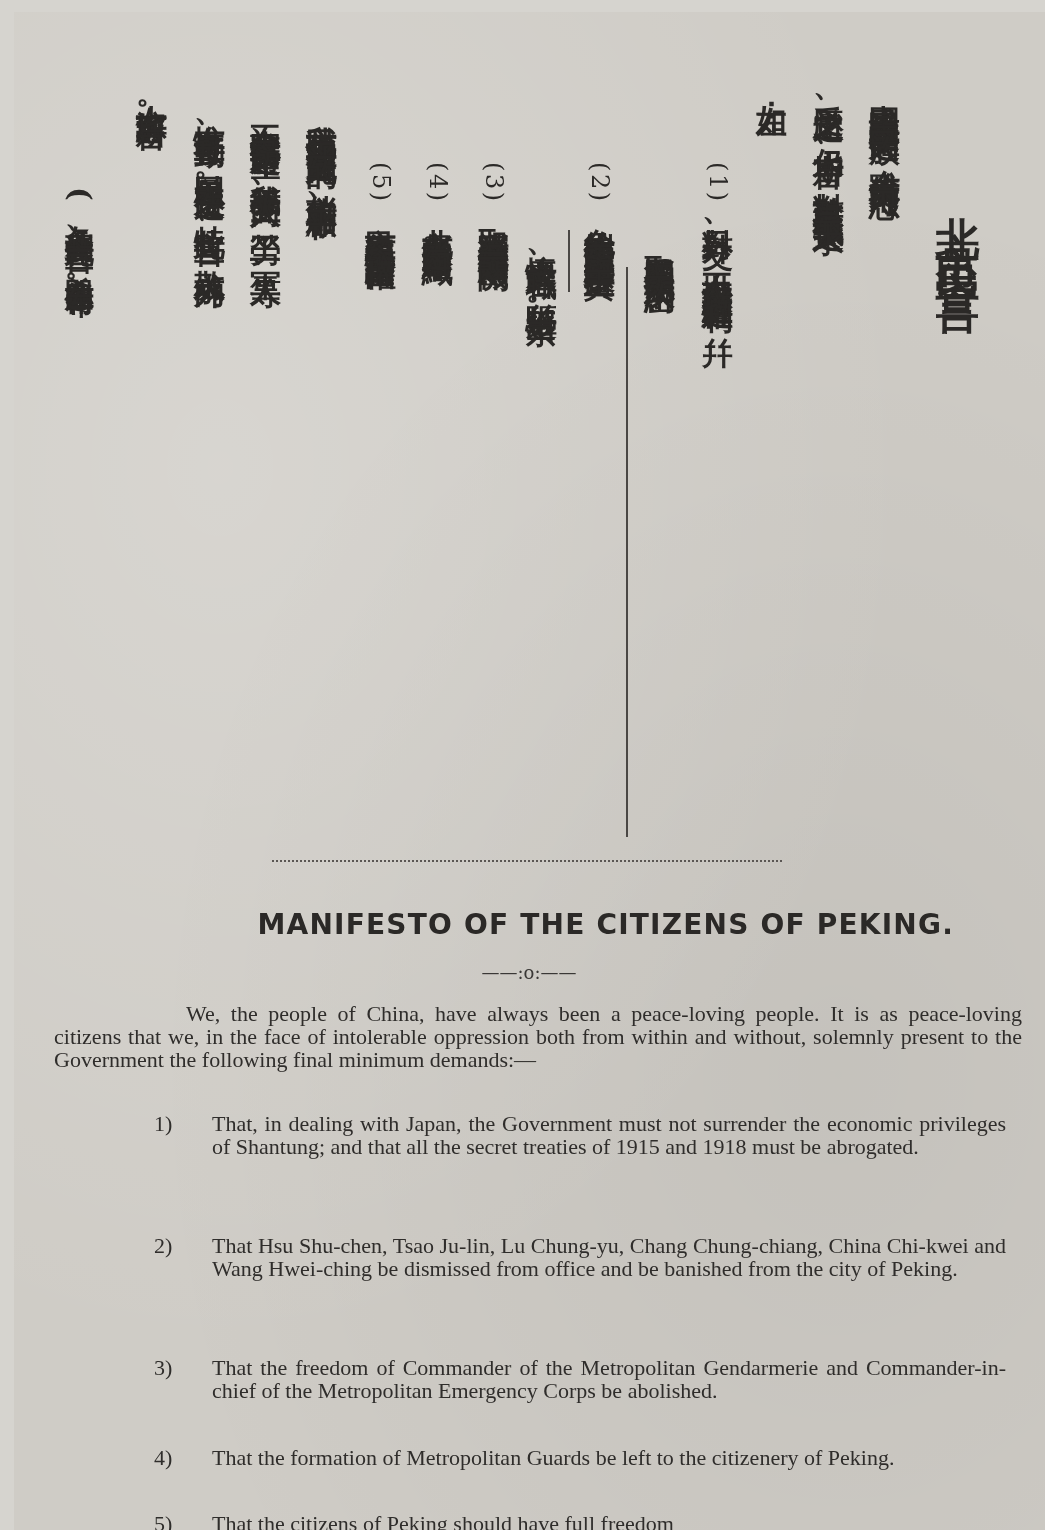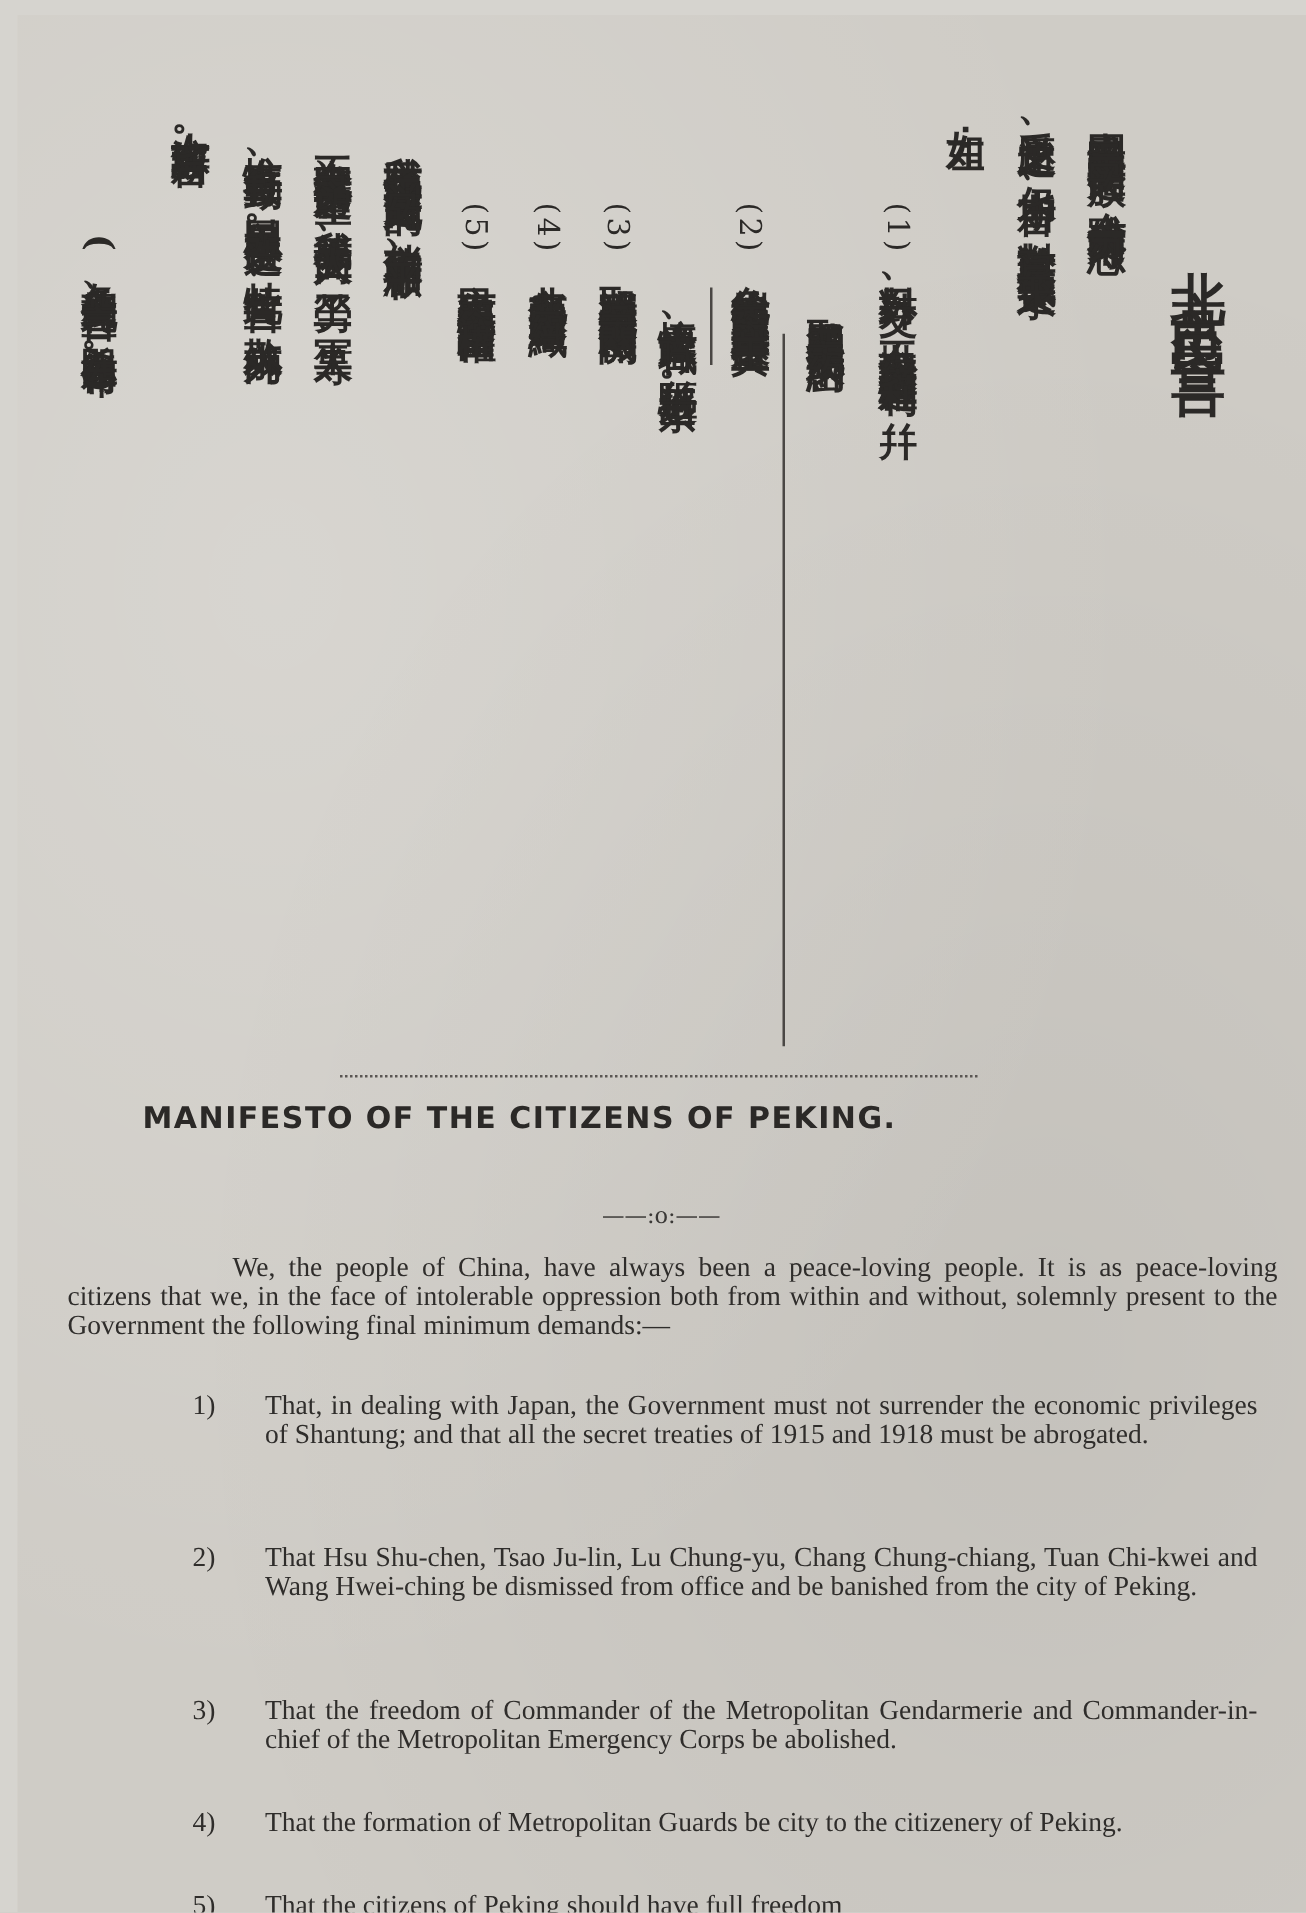--- a/index.html
+++ b/index.html
@@ -32,25 +32,25 @@
     .zh-num { font-size: 24px; font-weight: normal; }
     .rule-v {
       position: absolute; width: 2px; background: #4a4744;
     }
     .wavy {
       position: absolute; left: 258px; top: 848px; width: 510px; height: 10px;
       border-top: 2px dotted #5a5653;
     }
     
     .en-title {
-      position: absolute; left: 100px; top: 868px; width: 840px;
-      text-align: left;
+      position: absolute; left: 100px; top: 896px; width: 840px;
+      text-align: right;
       font-family: "DejaVu Sans", sans-serif;
       font-weight: bold;
-      font-size: 24px;
+      font-size: 28px;
       letter-spacing: 1.2px;
       color: #2b2927;
     }
     .en-divider {
       position: absolute; left: 415px; top: 950px; width: 200px;
       text-align: center; font-size: 18px; color: #3a3836;
       font-family: "DejaVu Serif", serif;
     }
     .en-para {
       position: absolute; left: 40px; top: 990px; width: 968px;
@@ -118,27 +118,27 @@
   <div class="en-divider">——:o:——</div>
 
   <div class="en-para">We, the people of China, have always been a peace-loving people. It is as peace-loving citizens that we, in the face of intolerable oppression both from within and without, solemnly present to the Government the following final minimum demands:—</div>
 
   <div class="demand" style="top:1100px;">
     <span class="num">1)</span>
     <span class="text">That, in dealing with Japan, the Government must not surrender the economic privileges of Shantung; and that all the secret treaties of 1915 and 1918 must be abrogated.</span>
   </div>
   <div class="demand" style="top:1222px;">
     <span class="num">2)</span>
-    <span class="text">That Hsu Shu-chen, Tsao Ju-lin, Lu Chung-yu, Chang Chung-chiang, Tuan Chi-kwei and Wang Hwei-ching be dismissed from office and be banished from the city of Peking.</span>
+    <span class="text">That Hsu Shu-chen, Tsao Ju-lin, Lu Chung-yu, Chang Chung-chiang, China Chi-kwei and Wang Hwei-ching be dismissed from office and be banished from the city of Peking.</span>
   </div>
   <div class="demand" style="top:1344px;">
     <span class="num">3)</span>
     <span class="text">That the freedom of Commander of the Metropolitan Gendarmerie and Commander-in-chief of the Metropolitan Emergency Corps be abolished.</span>
   </div>
   <div class="demand" style="top:1434px;">
     <span class="num">4)</span>
-    <span class="text">That the formation of Metropolitan Guards be city to the citizenery of Peking.</span>
+    <span class="text">That the formation of Metropolitan Guards be left to the citizenery of Peking.</span>
   </div>
   <div class="demand" style="top:1500px;">
     <span class="num">5)</span>
     <span class="text">That the citizens of Peking should have full freedom</span>
   </div>
 </div>
 
 </body></html>

